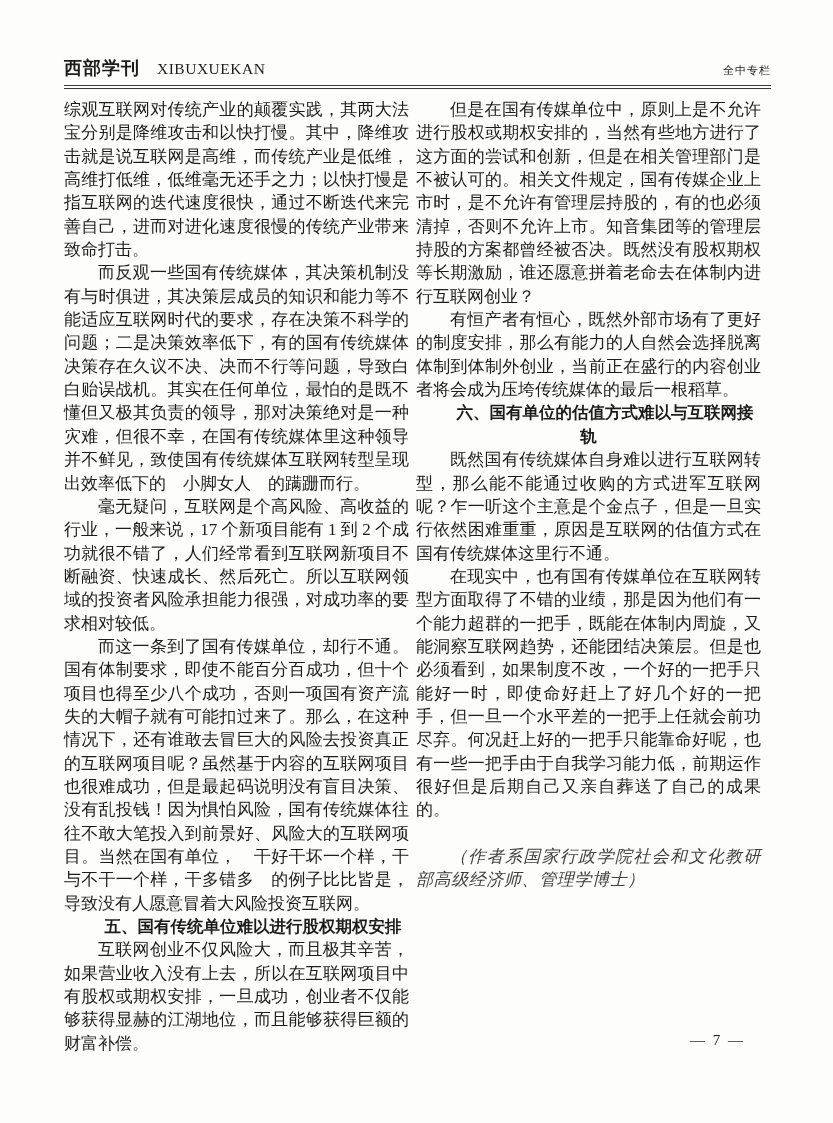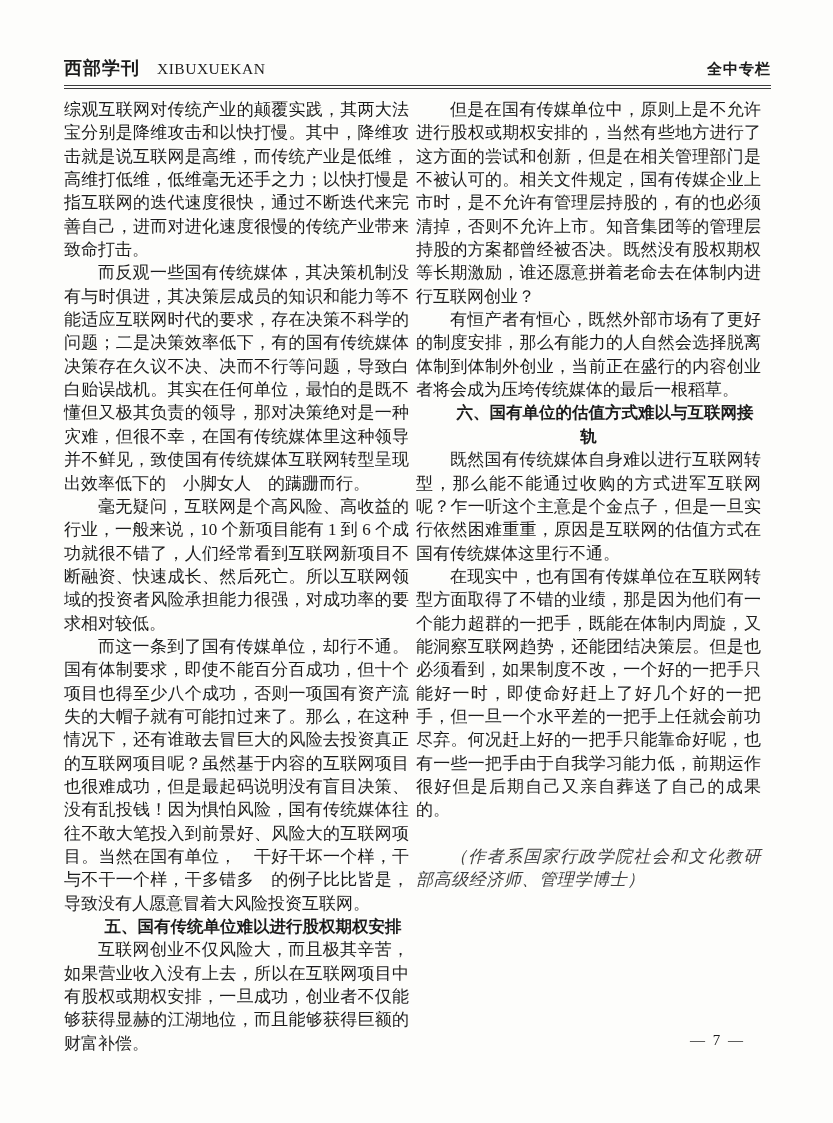--- a/index.html
+++ b/index.html
@@ -33,22 +33,22 @@
     letter-spacing: 1px;
   }
   .journal-en {
     font-family: "Liberation Serif", "DejaVu Serif", serif;
     font-size: 15.5px;
     margin-left: 13px;
     letter-spacing: 0.5px;
   }
   .column-label {
     font-family: "Liberation Sans", "DejaVu Sans", sans-serif;
-    font-weight: 700;
-    font-size: 15px;
+    font-weight: 400;
+    font-size: 11px;
     letter-spacing: 1px;
   }
   
   .columns {
     display: flex;
     gap: 7px;
     margin-top: 9px;
   }
   .col {
     width: 345px;
@@ -103,21 +103,21 @@
       <div class="header-right">
         <span class="column-label">全中专栏</span>
       </div>
     </header>
 
     <main class="columns">
 
       <section class="col">
         <p class="continuation">综观互联网对传统产业的颠覆实践，其两大法宝分别是降维攻击和以快打慢。其中，降维攻击就是说互联网是高维，而传统产业是低维，高维打低维，低维毫无还手之力；以快打慢是指互联网的迭代速度很快，通过不断迭代来完善自己，进而对进化速度很慢的传统产业带来致命打击。</p>
         <p>而反观一些国有传统媒体，其决策机制没有与时俱进，其决策层成员的知识和能力等不能适应互联网时代的要求，存在决策不科学的问题；二是决策效率低下，有的国有传统媒体决策存在久议不决、决而不行等问题，导致白白贻误战机。其实在任何单位，最怕的是既不懂但又极其负责的领导，那对决策绝对是一种灾难，但很不幸，在国有传统媒体里这种领导并不鲜见，致使国有传统媒体互联网转型呈现出效率低下的　小脚女人　的蹒跚而行。</p>
-        <p>毫无疑问，互联网是个高风险、高收益的行业，一般来说，10 个新项目能有 1 到 6 个成功就很不错了，人们经常看到互联网新项目不断融资、快速成长、然后死亡。所以互联网领域的投资者风险承担能力很强，对成功率的要求相对较低。</p>
+        <p>毫无疑问，互联网是个高风险、高收益的行业，一般来说，17 个新项目能有 1 到 2 个成功就很不错了，人们经常看到互联网新项目不断融资、快速成长、然后死亡。所以互联网领域的投资者风险承担能力很强，对成功率的要求相对较低。</p>
         <p>而这一条到了国有传媒单位，却行不通。国有体制要求，即使不能百分百成功，但十个项目也得至少八个成功，否则一项国有资产流失的大帽子就有可能扣过来了。那么，在这种情况下，还有谁敢去冒巨大的风险去投资真正的互联网项目呢？虽然基于内容的互联网项目也很难成功，但是最起码说明没有盲目决策、没有乱投钱！因为惧怕风险，国有传统媒体往往不敢大笔投入到前景好、风险大的互联网项目。当然在国有单位，　干好干坏一个样，干与不干一个样，干多错多　的例子比比皆是，导致没有人愿意冒着大风险投资互联网。</p>
         <h3>五、国有传统单位难以进行股权期权安排</h3>
         <p>互联网创业不仅风险大，而且极其辛苦，如果营业收入没有上去，所以在互联网项目中有股权或期权安排，一旦成功，创业者不仅能够获得显赫的江湖地位，而且能够获得巨额的财富补偿。</p>
       </section>
 
       <section class="col">
         <p>但是在国有传媒单位中，原则上是不允许进行股权或期权安排的，当然有些地方进行了这方面的尝试和创新，但是在相关管理部门是不被认可的。相关文件规定，国有传媒企业上市时，是不允许有管理层持股的，有的也必须清掉，否则不允许上市。知音集团等的管理层持股的方案都曾经被否决。既然没有股权期权等长期激励，谁还愿意拼着老命去在体制内进行互联网创业？</p>
         <p>有恒产者有恒心，既然外部市场有了更好的制度安排，那么有能力的人自然会选择脱离体制到体制外创业，当前正在盛行的内容创业者将会成为压垮传统媒体的最后一根稻草。</p>
         <h3>六、国有单位的估值方式难以与互联网接轨</h3>
         <p>既然国有传统媒体自身难以进行互联网转型，那么能不能通过收购的方式进军互联网呢？乍一听这个主意是个金点子，但是一旦实行依然困难重重，原因是互联网的估值方式在国有传统媒体这里行不通。</p>

